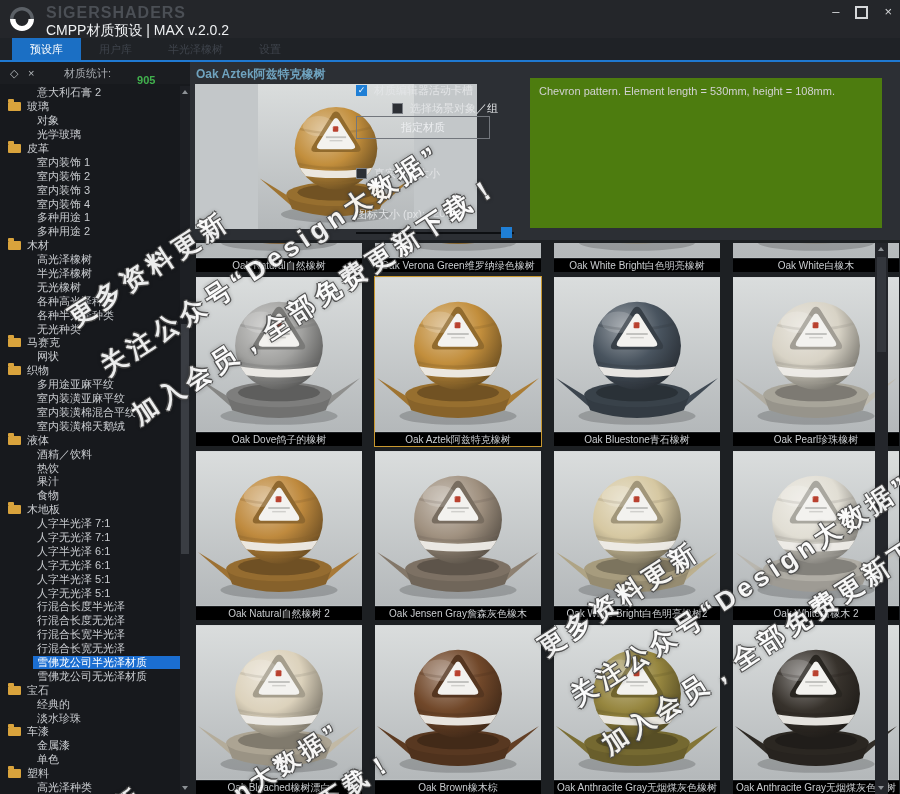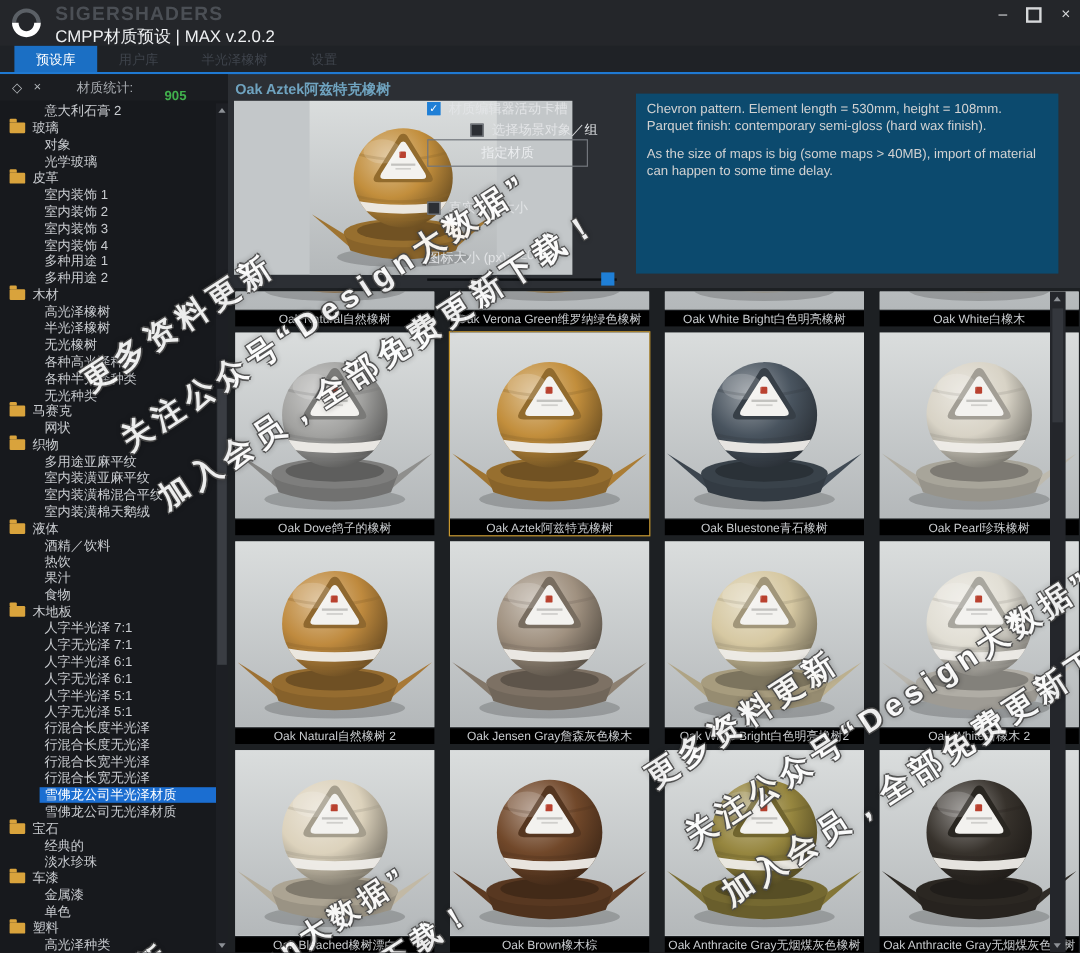--- a/index.html
+++ b/index.html
@@ -46,21 +46,21 @@
   .cb-row{position:absolute;display:flex;gap:7px;align-items:center;font-size:11px;color:#e2e4e6;white-space:nowrap;}
   .cb{width:11px;height:11px;border:1px solid #7c8086;background:#2c2f34;flex:0 0 11px;box-sizing:border-box;
       font-size:9px;line-height:9px;color:#fff;text-align:center;}
   .cb.checked{background:#1f7fd6;border-color:#1f7fd6;}
   .assign-btn{position:absolute;left:0;top:54px;width:132px;height:21px;border:1px solid #72767c;color:#eceef0;
       font-size:11px;display:flex;align-items:center;justify-content:center;background:transparent;}
   .size-row{position:absolute;left:0;top:145px;font-size:11px;color:#e2e4e6;display:flex;gap:8px;}
   .slider{position:absolute;left:0;top:165px;width:158px;height:11px;}
   .slider .track{position:absolute;top:5px;left:0;right:0;height:2px;background:#0d0f12;}
   .slider .handle{position:absolute;left:145px;top:0;width:11px;height:11px;background:#1f7fd6;}
-  .desc-panel{position:absolute;left:340px;top:16px;width:352px;height:150px;background:#0c4a6e;
+  .desc-panel{position:absolute;left:340px;top:16px;width:352px;height:150px;background:#4d7c0f;
       padding:6px 9px;font-size:11px;color:#d2d2d2;line-height:14px;box-sizing:border-box;}
   .desc-gap{height:10px;}
   
   .grid-area{position:absolute;top:178px;left:0;right:0;bottom:0;background:#1d2023;padding:3px 0 0 6px;overflow:hidden;}
   .grid-row{display:flex;gap:13px;margin-bottom:5px;}
   .tile{width:166px;flex:0 0 166px;}
   .tile.selected{outline:1px solid #c9982f;}
   .thumb{height:155px;overflow:hidden;position:relative;background:#c9cdce;}
   .thumb svg{width:166px;height:155px;display:block;}
   .thumb.partial{height:15px;}
@@ -343,23 +343,21 @@
             <span>200</span>
           </div>
           <div class="slider">
             <div class="track"></div>
             <div class="handle"></div>
           </div>
         </div>
 
         <div class="desc-panel" id="descPanel">
             <div>Chevron pattern. Element length = 530mm, height = 108mm.</div>
-            <div>Parquet finish: contemporary semi-gloss (hard wax finish).</div>
             <div class="desc-gap"></div>
-            <div>As the size of maps is big (some maps &gt; 40MB), import of material can happen to some time delay.</div>
           </div>
       </div>
 
       <div class="grid-area" id="gridArea">
         <div class="grid-row">
             <div class="tile">
               <div class="thumb partial">
                 <svg viewBox="0 0 170 158" preserveAspectRatio="xMidYMid meet">
   <defs>
     <linearGradient id="bg2" x1="0" y1="0" x2="0" y2="1">

